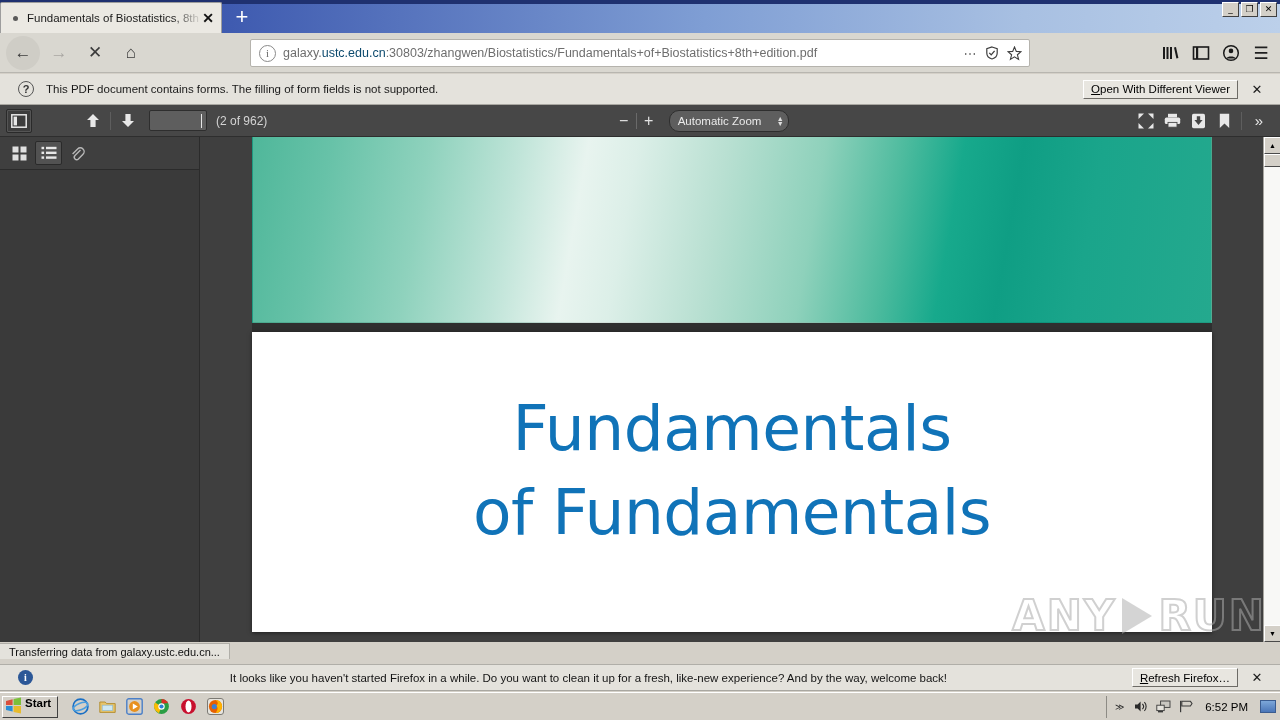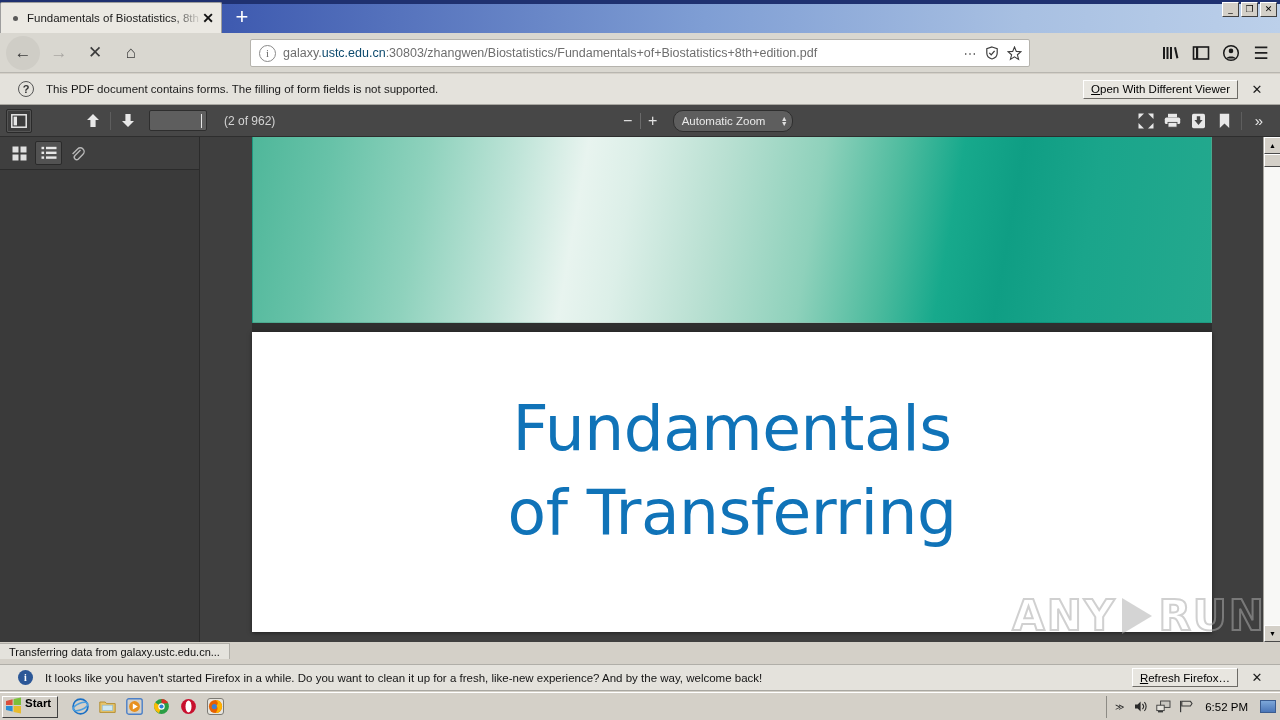--- a/index.html
+++ b/index.html
@@ -214,21 +214,21 @@
     border: 1px solid #2e2e2e;
     border-radius: 2px;
     display: flex; align-items: center; justify-content: flex-end;
     padding-right: 4px;
     position: relative;
   }
   .pageinput .caret {
     width: 1px; height: 14px; background: #e6e6e6;
   }
   .pagelabel {
-    color: #d4d4d4; font-size: 12px; margin-left: 17px;
+    color: #d4d4d4; font-size: 12px; margin-left: 9px;
     white-space: nowrap;
   }
   .zoomctl { display: flex; align-items: center; }
   .zoom-btn {
     width: 24px; height: 24px;
     display: flex; align-items: center; justify-content: center;
     color: #e2e2e2; font-size: 16px; line-height: 1;
   }
   .zoom-sep { width: 1px; height: 16px; background: #6a6a6a; }
   .zoom-select {
@@ -381,21 +381,21 @@
   .refresh-ico {
     width: 15px; height: 15px; border-radius: 50%;
     background: #2b5797; color: #fff;
     font-size: 10px; font-weight: bold;
     display: flex; align-items: center; justify-content: center;
     margin-left: 12px; flex: 0 0 15px;
     font-family: "Liberation Serif", serif;
   }
   .refresh-text {
     font-size: 11.5px; color: #141414; margin-left: 12px;
-    flex: 1 1 auto; white-space: nowrap;
+    flex: 1 1 auto; white-space: nowrap; text-align: center;
   }
 
   
   .taskbar {
     position: absolute; left: 0; bottom: 0;
     width: 1280px; height: 28px;
     background: #d4d0c8;
     border-top: 1px solid #ffffff;
     display: flex; align-items: center;
   }
@@ -624,21 +624,21 @@
       </div>
     </div>
   </div>
 
   <div class="pdf-viewer">
     <div class="pdf-page-top"></div>
     <div class="pdf-gap"></div>
     <div class="pdf-page-main">
       <div class="booktitle">
         <span class="l1">Fundamentals</span>
-        <span class="l2">of Transferring</span>
+        <span class="l2">of Fundamentals</span>
       </div>
     </div>
     <div class="watermark">
       <span>ANY</span>
       <span class="play"></span>
       <span>RUN</span>
     </div>
   </div>
 
   <div class="pdf-scrollbar">

